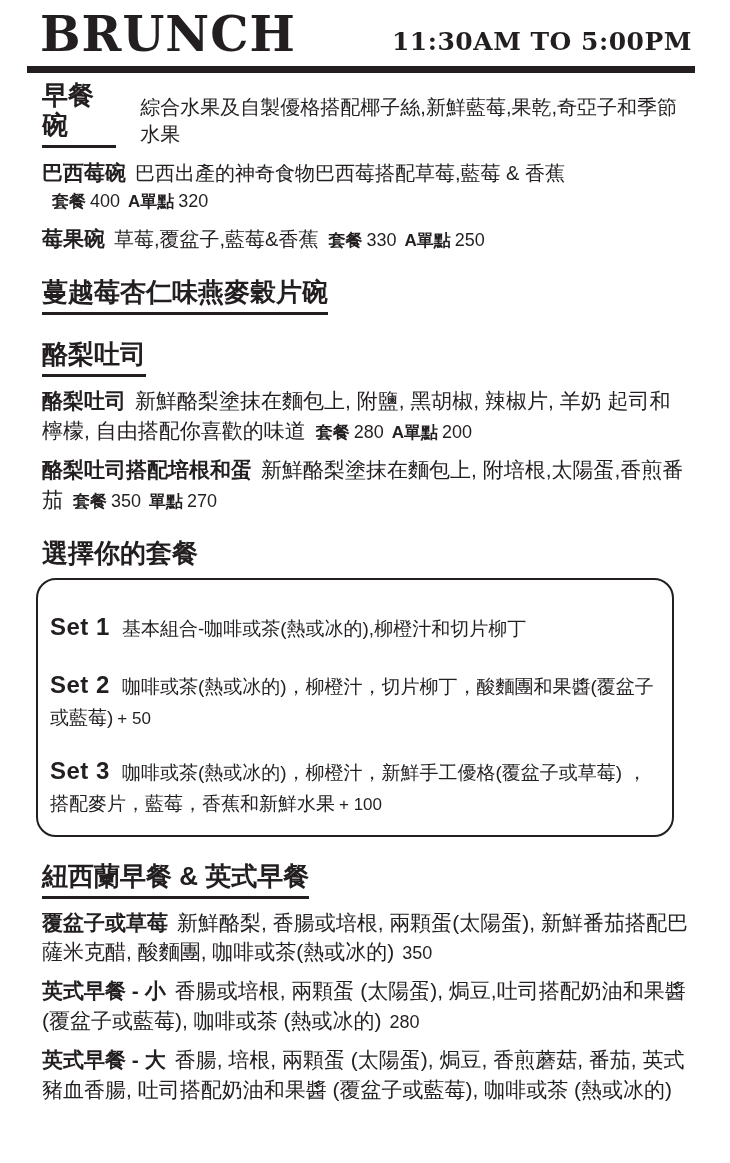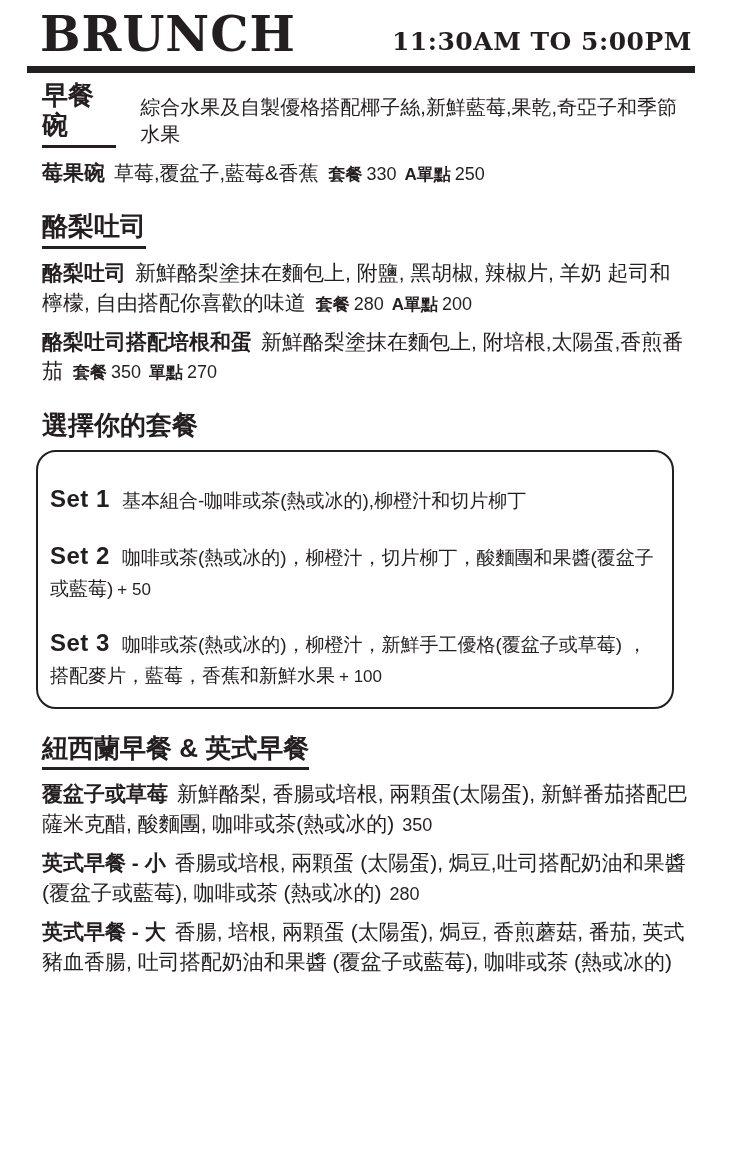--- a/index.html
+++ b/index.html
@@ -78,27 +78,31 @@
 <div class="rule"></div>
 
 <div class="content">
 
   <div>
     <div class="head-row">
       <h2 class="underlined">早餐碗</h2>
       <span class="head-desc">綜合水果及自製優格搭配椰子絲,新鮮藍莓,果乾,奇亞子和季節水果</span>
     </div>
 
+    <p class="item-line">
+      <span class="item-name">巴西莓碗</span><span>巴西出產的神奇食物巴西莓搭配草莓,藍莓 &amp; 香蕉</span><span class="price"><span class="pl">套餐</span><span class="pv">400</span><span class="pl">A單點</span><span class="pv">320</span></span>
+    </p>
 
     <p class="item-line">
       <span class="item-name">莓果碗</span><span>草莓,覆盆子,藍莓&amp;香蕉</span><span class="price"><span class="pl">套餐</span><span class="pv">330</span><span class="pl">A單點</span><span class="pv">250</span></span>
     </p>
   </div>
 
   <div class="section">
+    <h2 class="underlined">蔓越莓杏仁味燕麥穀片碗</h2>
   </div>
 
   <div class="section">
     <h2 class="underlined">酪梨吐司</h2>
     <p class="para">
       <span class="item-name">酪梨吐司</span><span>新鮮酪梨塗抹在麵包上, 附鹽, 黑胡椒, 辣椒片, 羊奶 起司和檸檬, 自由搭配你喜歡的味道</span><span class="price"><span class="pl">套餐</span><span class="pv">280</span><span class="pl">A單點</span><span class="pv">200</span></span>
     </p>
     <p class="para">
       <span class="item-name">酪梨吐司搭配培根和蛋</span><span>新鮮酪梨塗抹在麵包上, 附培根,太陽蛋,香煎番茄</span><span class="price"><span class="pl">套餐</span><span class="pv">350</span><span class="pl">單點</span><span class="pv">270</span></span>
     </p>

